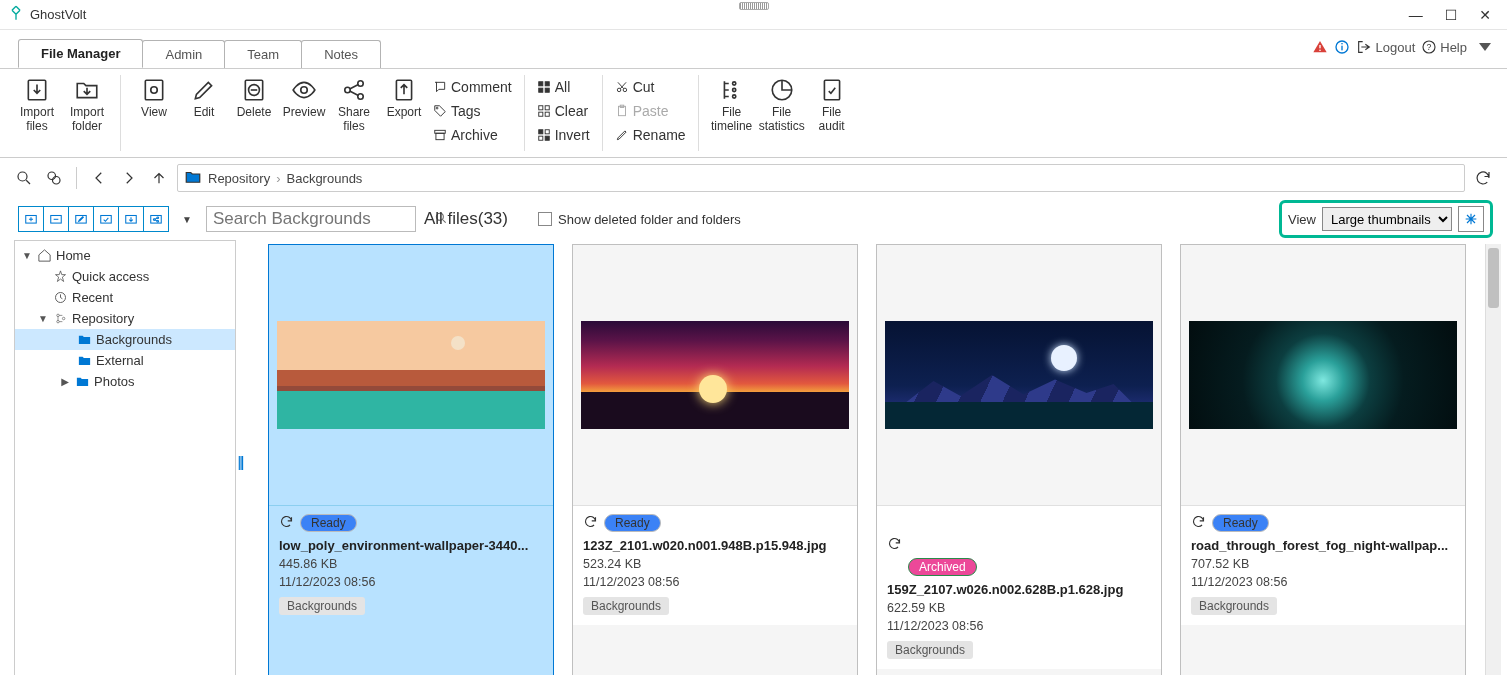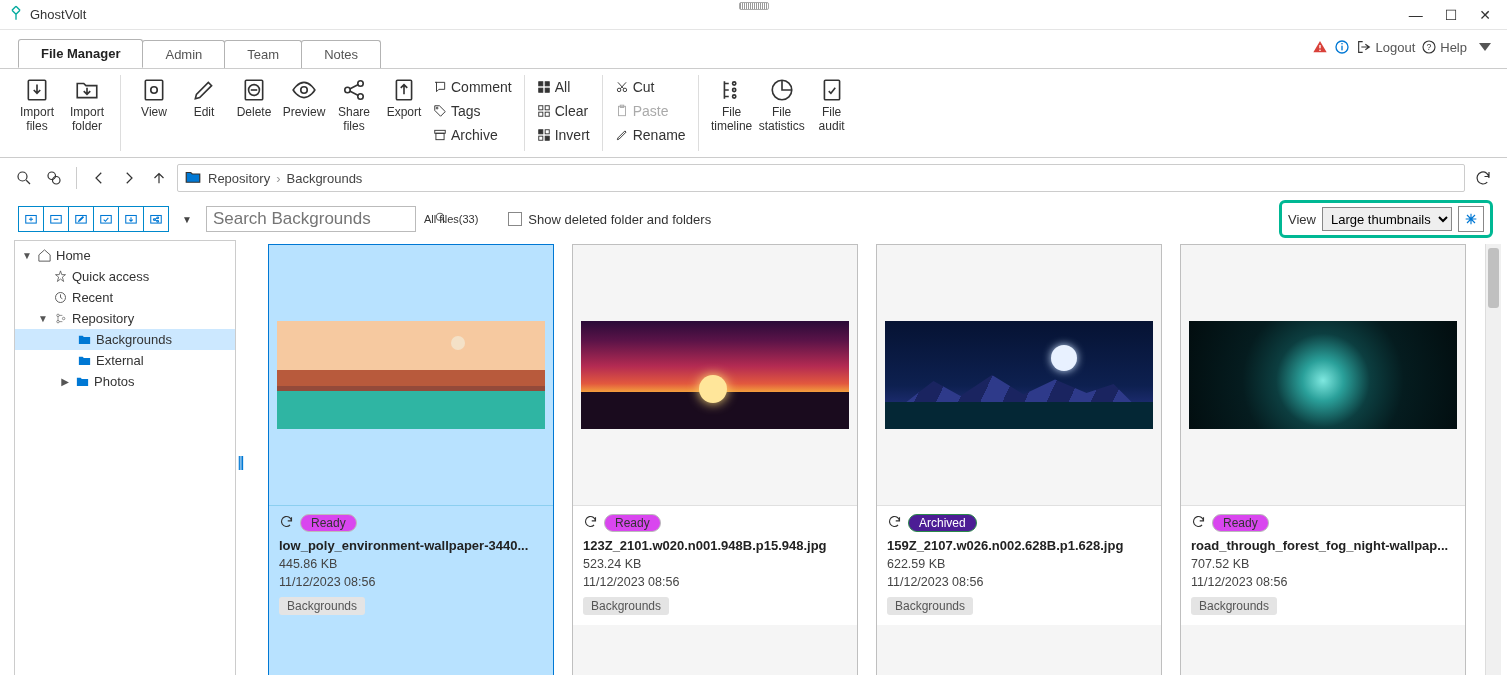--- a/index.html
+++ b/index.html
@@ -48,21 +48,21 @@
 .refresh-btn { width:24px;height:24px;display:flex;align-items:center;justify-content:center;cursor:pointer;}
 
 
 .toolbar2 { height:42px; display:flex; align-items:center; padding:0 14px 0 18px; gap:8px; }
 .ticons { display:flex; gap:0; }
 .ticon { width:26px;height:26px; border:1px solid #0088cc; display:flex;align-items:center;justify-content:center; color:#0078d4; cursor:pointer; margin-right:-1px; }
 .ticon svg{width:14px;height:14px;stroke:#0078d4;fill:none;stroke-width:1.8;}
 .dropdown-caret{color:#444; cursor:pointer; font-size:10px; padding:0 6px;}
 .searchbox{ width:210px; height:26px; border:1px solid #bbb; display:flex; align-items:center; padding:0 6px; color:#888;}
 .searchbox input{border:none;outline:none;flex:1;font-size:17px;background:transparent;}
-.allfiles{font-size:11px;color:#333;}
+.allfiles{font-size:17px;color:#333;}
 .checkbox-row{display:flex;align-items:center;gap:6px;font-size:13px;color:#333;}
 .checkbox-row .cb{width:14px;height:14px;border:1px solid #888;}
 .toolbar2 .spacer{flex:1;}
 .view-area{ display:flex; align-items:center; gap:6px; border:3px solid #00b894; border-radius:6px; padding:3px 6px;}
 .view-area select{height:24px;font-size:13px;border:1px solid #888; padding:0 4px;min-width:130px;}
 .view-area .vbtn{width:26px;height:26px;border:1px solid #888;display:flex;align-items:center;justify-content:center;cursor:pointer;}
 
 
 .main { display:flex; height: calc(675px - 30px - 30px - 90px - 40px - 42px); }
 .sidebar { width:222px; border:1px solid #ccc; margin-left:14px; padding:4px 0; font-size:13px; overflow:auto; }
@@ -75,22 +75,22 @@
 
 .content { flex:1; display:flex; overflow:hidden; padding:4px 6px 4px 24px;}
 .grid { flex:1; display:flex; gap:18px; overflow:auto; }
 .card { width:286px; border:1px solid #bfbfbf; display:flex; flex-direction:column; background:#f5f5f5;}
 .card.selected{ border:1px solid #0078d4; background:#b8e2ff;}
 .thumb { height:260px; display:flex; align-items:center; justify-content:center; padding:8px;}
 .thumb-inner{ width:100%; height:108px; }
 .card-meta{ padding:8px 10px 10px; background:#fff; border-top:1px solid #e0e0e0;}
 .card.selected .card-meta{background:#b8e2ff;border-top:1px solid #8ccff0;}
 .status-row{display:flex;align-items:center;gap:6px;margin-bottom:6px;}
-.pill{padding:1px 10px;border:1px solid #bbb;border-radius:12px;font-size:12px;background:#d946ef;}
-.pill.archived{background:#4c1d95;color:#fff;border-color:#2a8a4a;}
+.pill{padding:1px 10px;border:1px solid #bbb;border-radius:12px;font-size:12px;background:#3b82f6;}
+.pill.archived{background:#ec4899;color:#fff;border-color:#2a8a4a;margin-top:44px;}
 .fname{font-weight:600;font-size:13px;color:#222; white-space:nowrap; overflow:hidden; text-overflow:ellipsis; margin-bottom:3px;}
 .fsize,.fdate{font-size:12.5px;color:#444;line-height:1.4;}
 .tagpill{display:inline-block;background:#e4e4e4;color:#555;font-size:12px;padding:2px 8px;border-radius:3px;margin-top:6px;}
 .scrollbar{width:16px;background:#f0f0f0;border-left:1px solid #ddd;position:relative;}
 .scrollbar .sthumb{position:absolute;top:4px;left:2px;right:2px;height:60px;background:#c0c0c0;border-radius:3px;}
 
 
 .art1{background:linear-gradient(#f6c9a0 0%,#f6c9a0 45%,#b85a3c 45%,#b85a3c 60%,#934a3a 60%,#934a3a 65%,#2fb5a3 65%,#2fb5a3 100%);position:relative;}
 .art1::after{content:"";position:absolute;top:14%;left:65%;width:14px;height:14px;border-radius:50%;background:#f4e1c7;}
 .art2{background:linear-gradient(#2a0b38 0%,#5a1348 18%,#b42b52 42%,#e2583e 58%,#f3a23d 66%,#1a0b1e 66%,#1a0b1e 100%);position:relative;}

